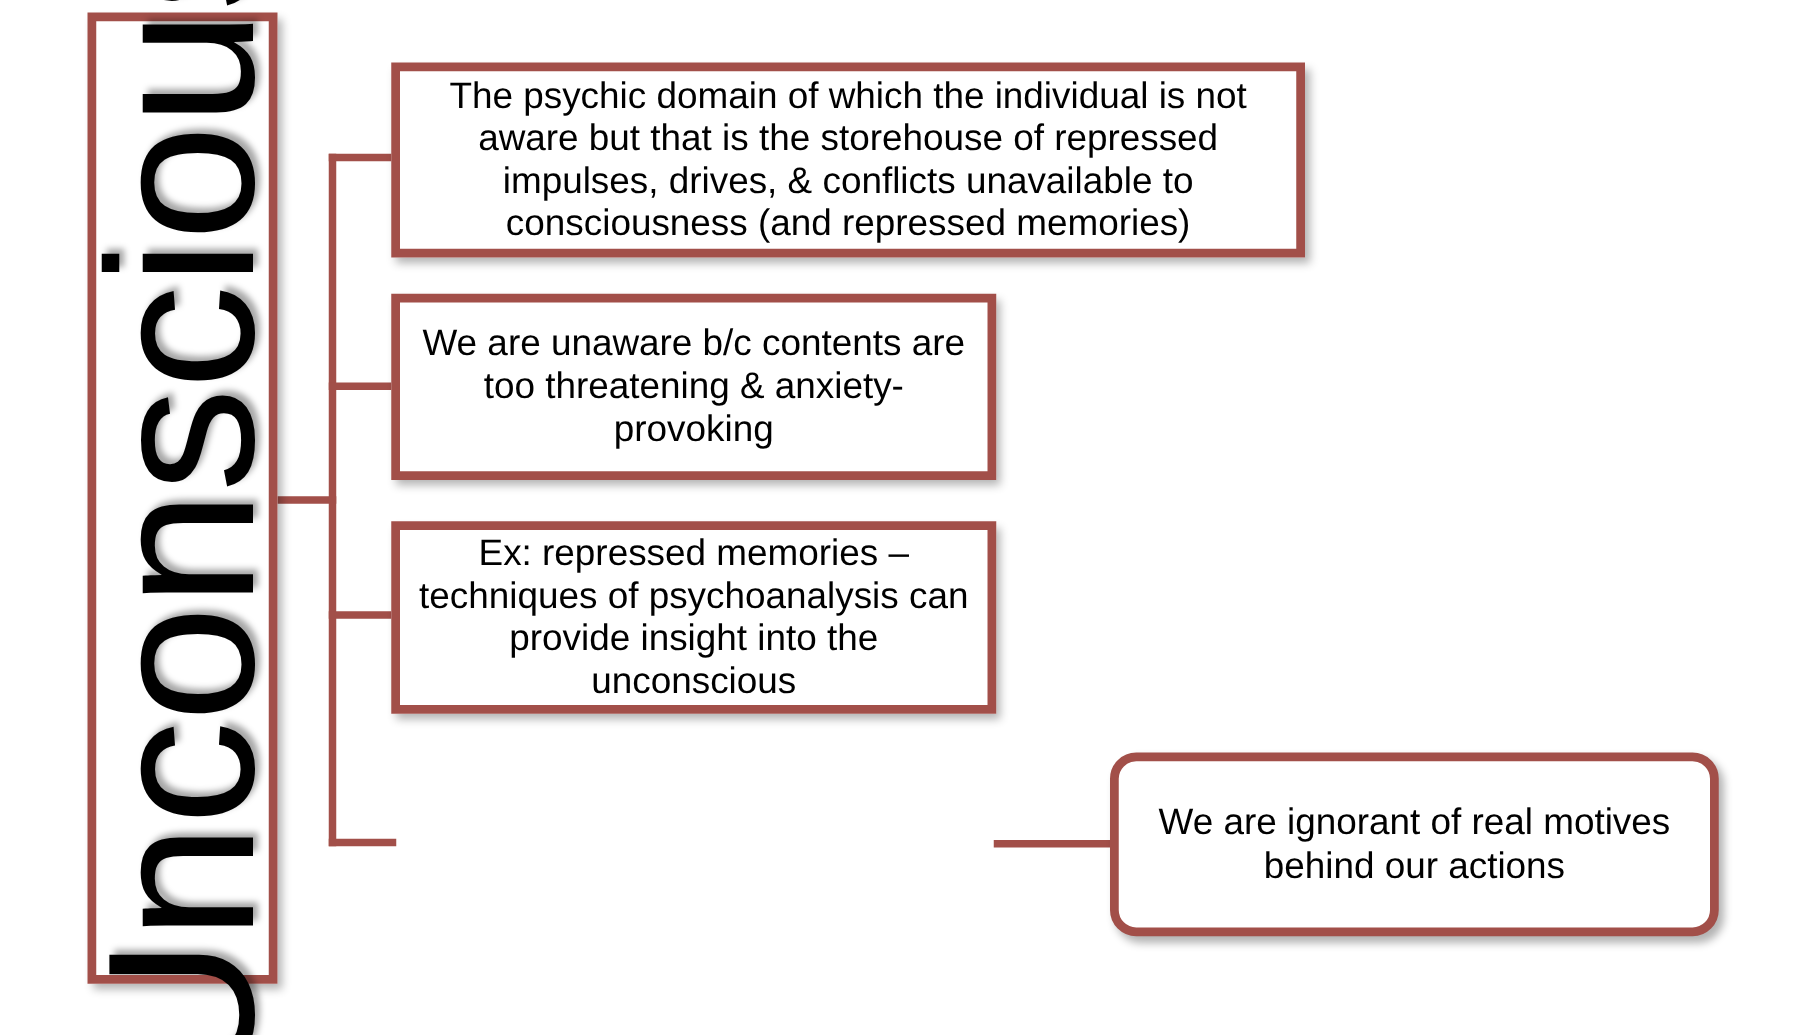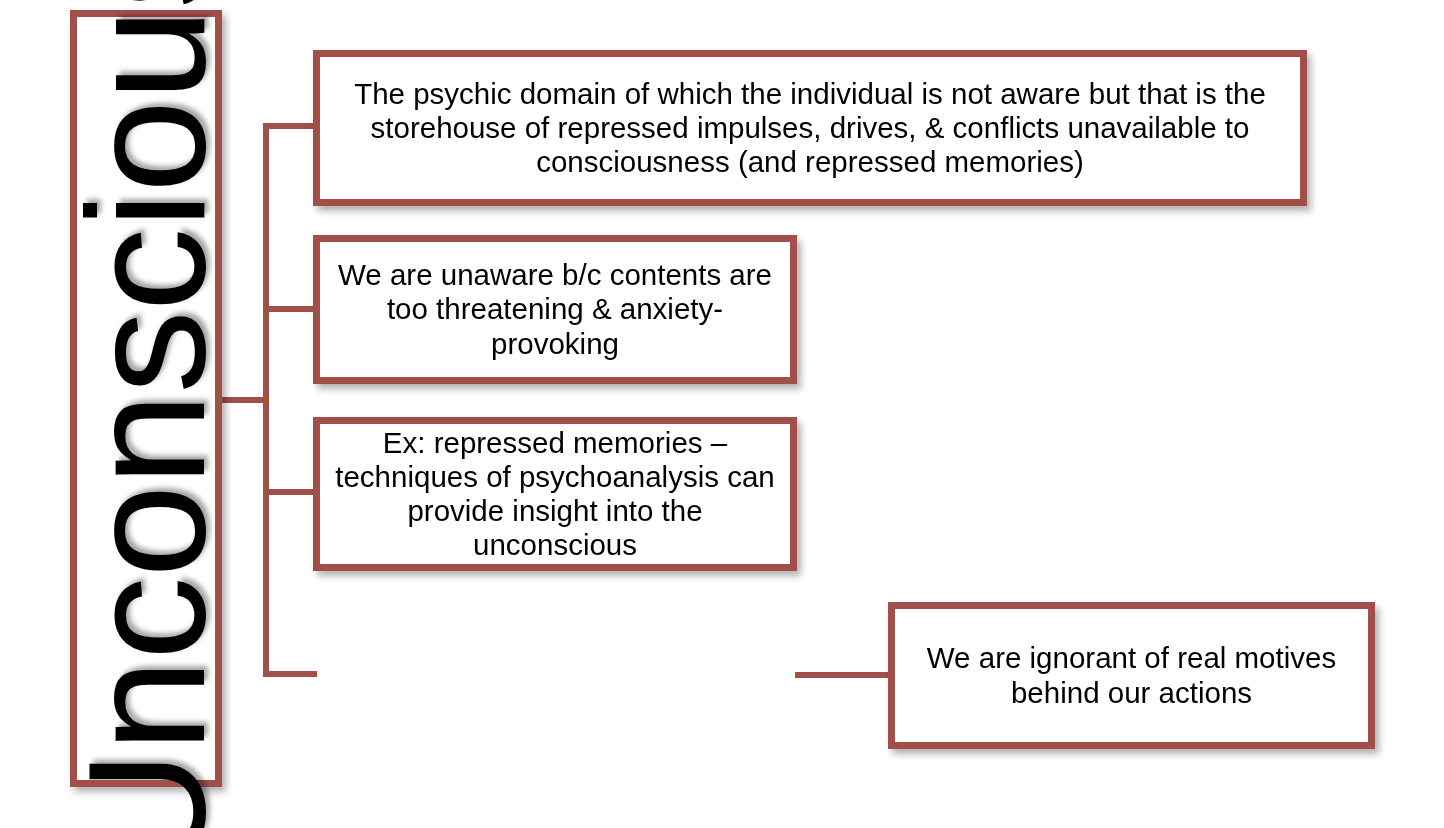--- a/index.html
+++ b/index.html
@@ -62,21 +62,21 @@
     white-space: nowrap;
     font-size: 167px;
     line-height: 1;
     font-weight: 400;
     color: #000000;
     text-shadow: 4px 4px 5px rgba(0,0,0,0.35);
     letter-spacing: -1px;
   }
 
   
-  #node-1 { left: 313px; top: 50px;  width: 994px; height: 156px; font-size: 29.5px; }
+  #node-1 { left: 313px; top: 50px;  width: 731px; height: 156px; font-size: 29.5px; }
   #node-2 { left: 313px; top: 235px; width: 484px; height: 149px; font-size: 29.5px; }
   #node-3 { left: 313px; top: 417px; width: 484px; height: 154px; font-size: 29.5px; }
   #node-4 { left: 313px; top: 602px; width: 486px; height: 149px; font-size: 29.5px; }
   #node-5 { left: 888px; top: 602px; width: 487px; height: 147px; font-size: 29.5px; }
 
   
   .conn {
     position: absolute;
     background: #a24f49;
     z-index: 1;
@@ -110,17 +110,17 @@
 
   <div class="node" id="node-3" style="border-color: rgb(162, 79, 73); background: rgb(255, 255, 255);">
     <span class="node-text">Ex:  repressed memories – techniques of psychoanalysis can provide insight into the unconscious</span>
   </div>
 
   <div class="node" id="node-2" style="border-color: rgb(162, 79, 73); background: rgb(255, 255, 255);">
     <span class="node-text">We are unaware b/c contents are too threatening &amp; anxiety-provoking</span>
   </div>
 
 
-  <div class="node" id="node-5" style="border-color: rgb(162, 79, 73); background: rgb(255, 255, 255);">
+  <div class="node" id="node-5" style="border-color: rgb(162, 79, 73); background: rgb(255, 255, 255); border-radius: 21px;">
     <span class="node-text">We are ignorant of real motives behind our actions</span>
   </div>
 
 </div>
 
 </body></html>

